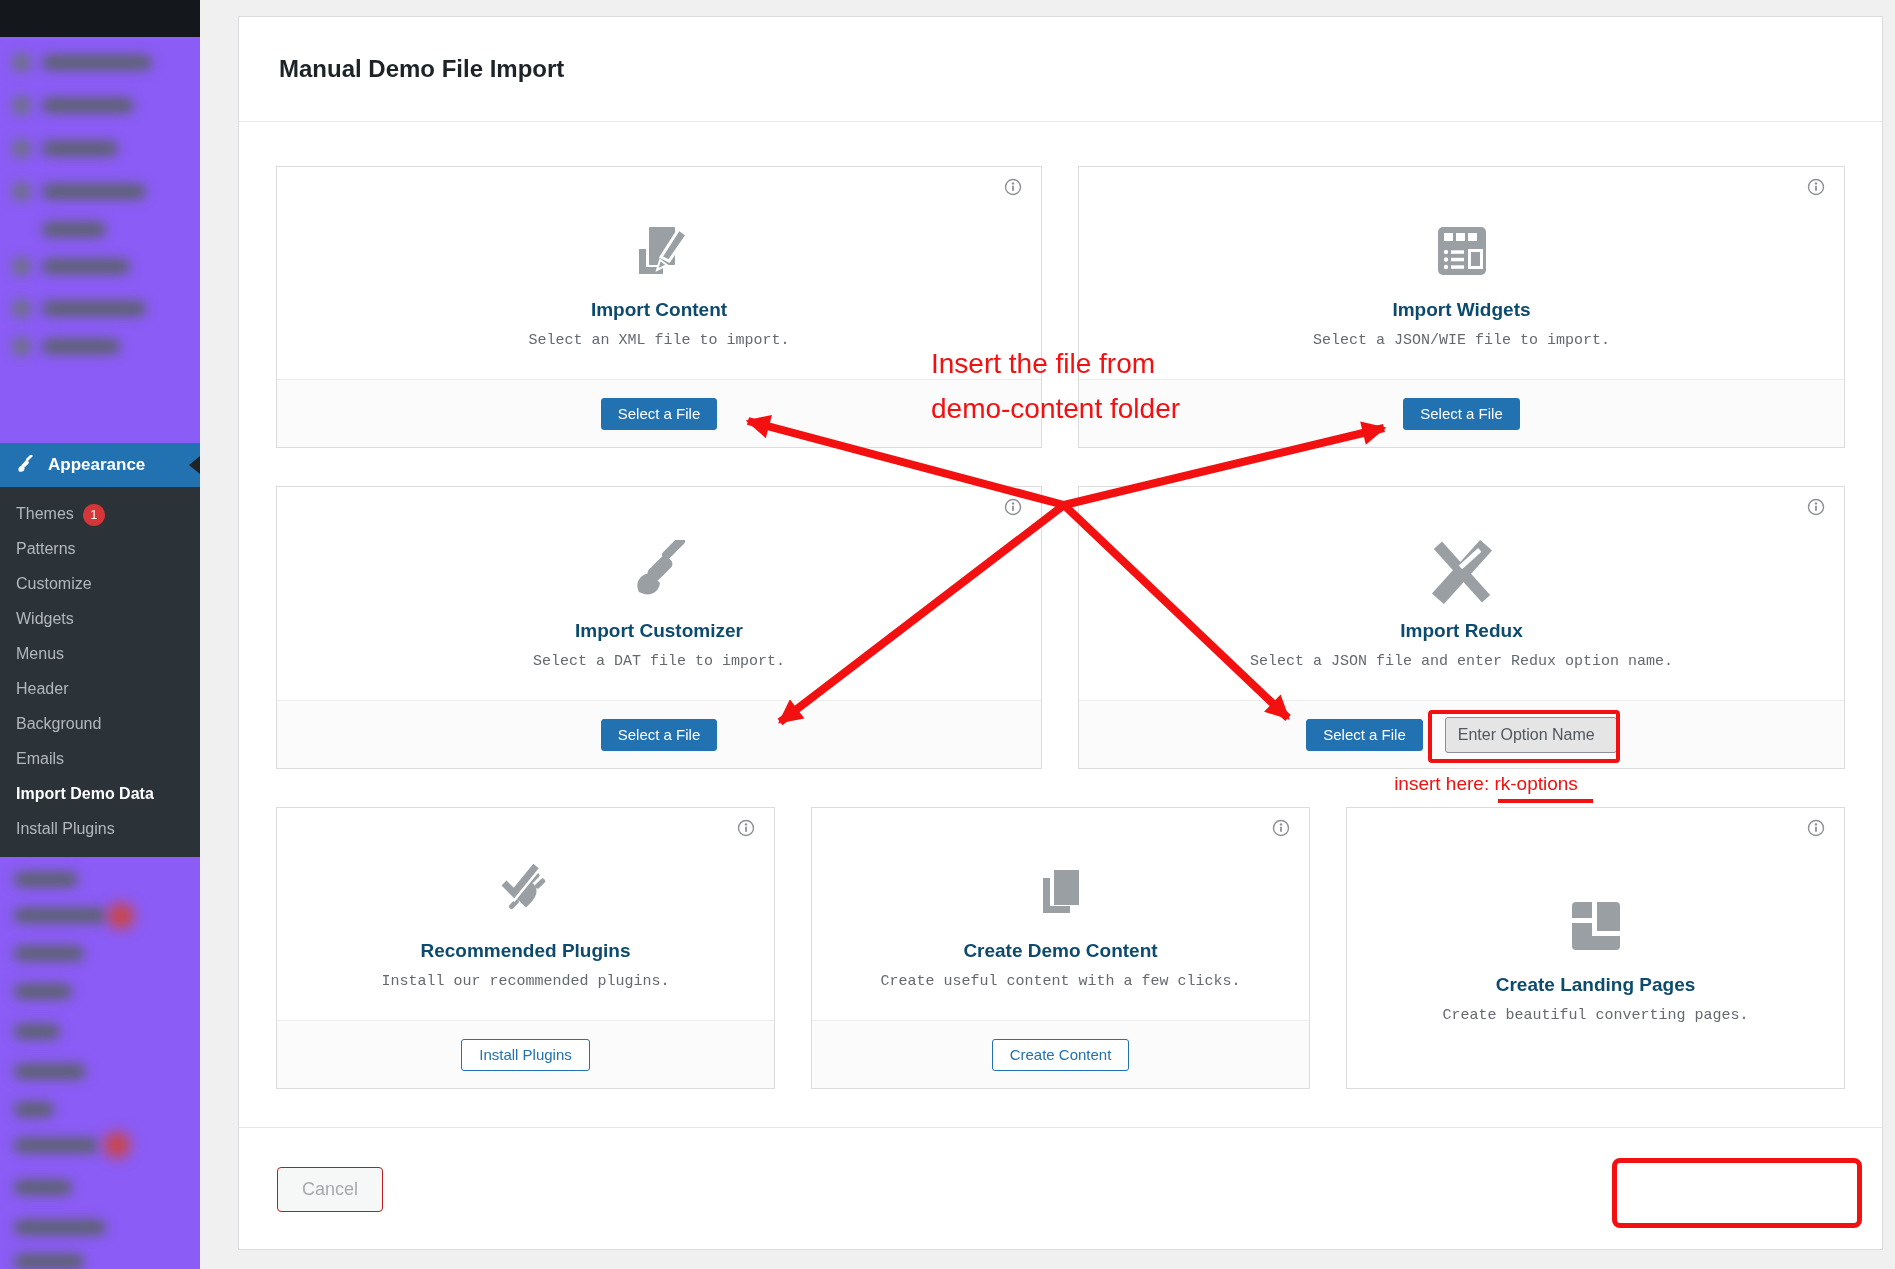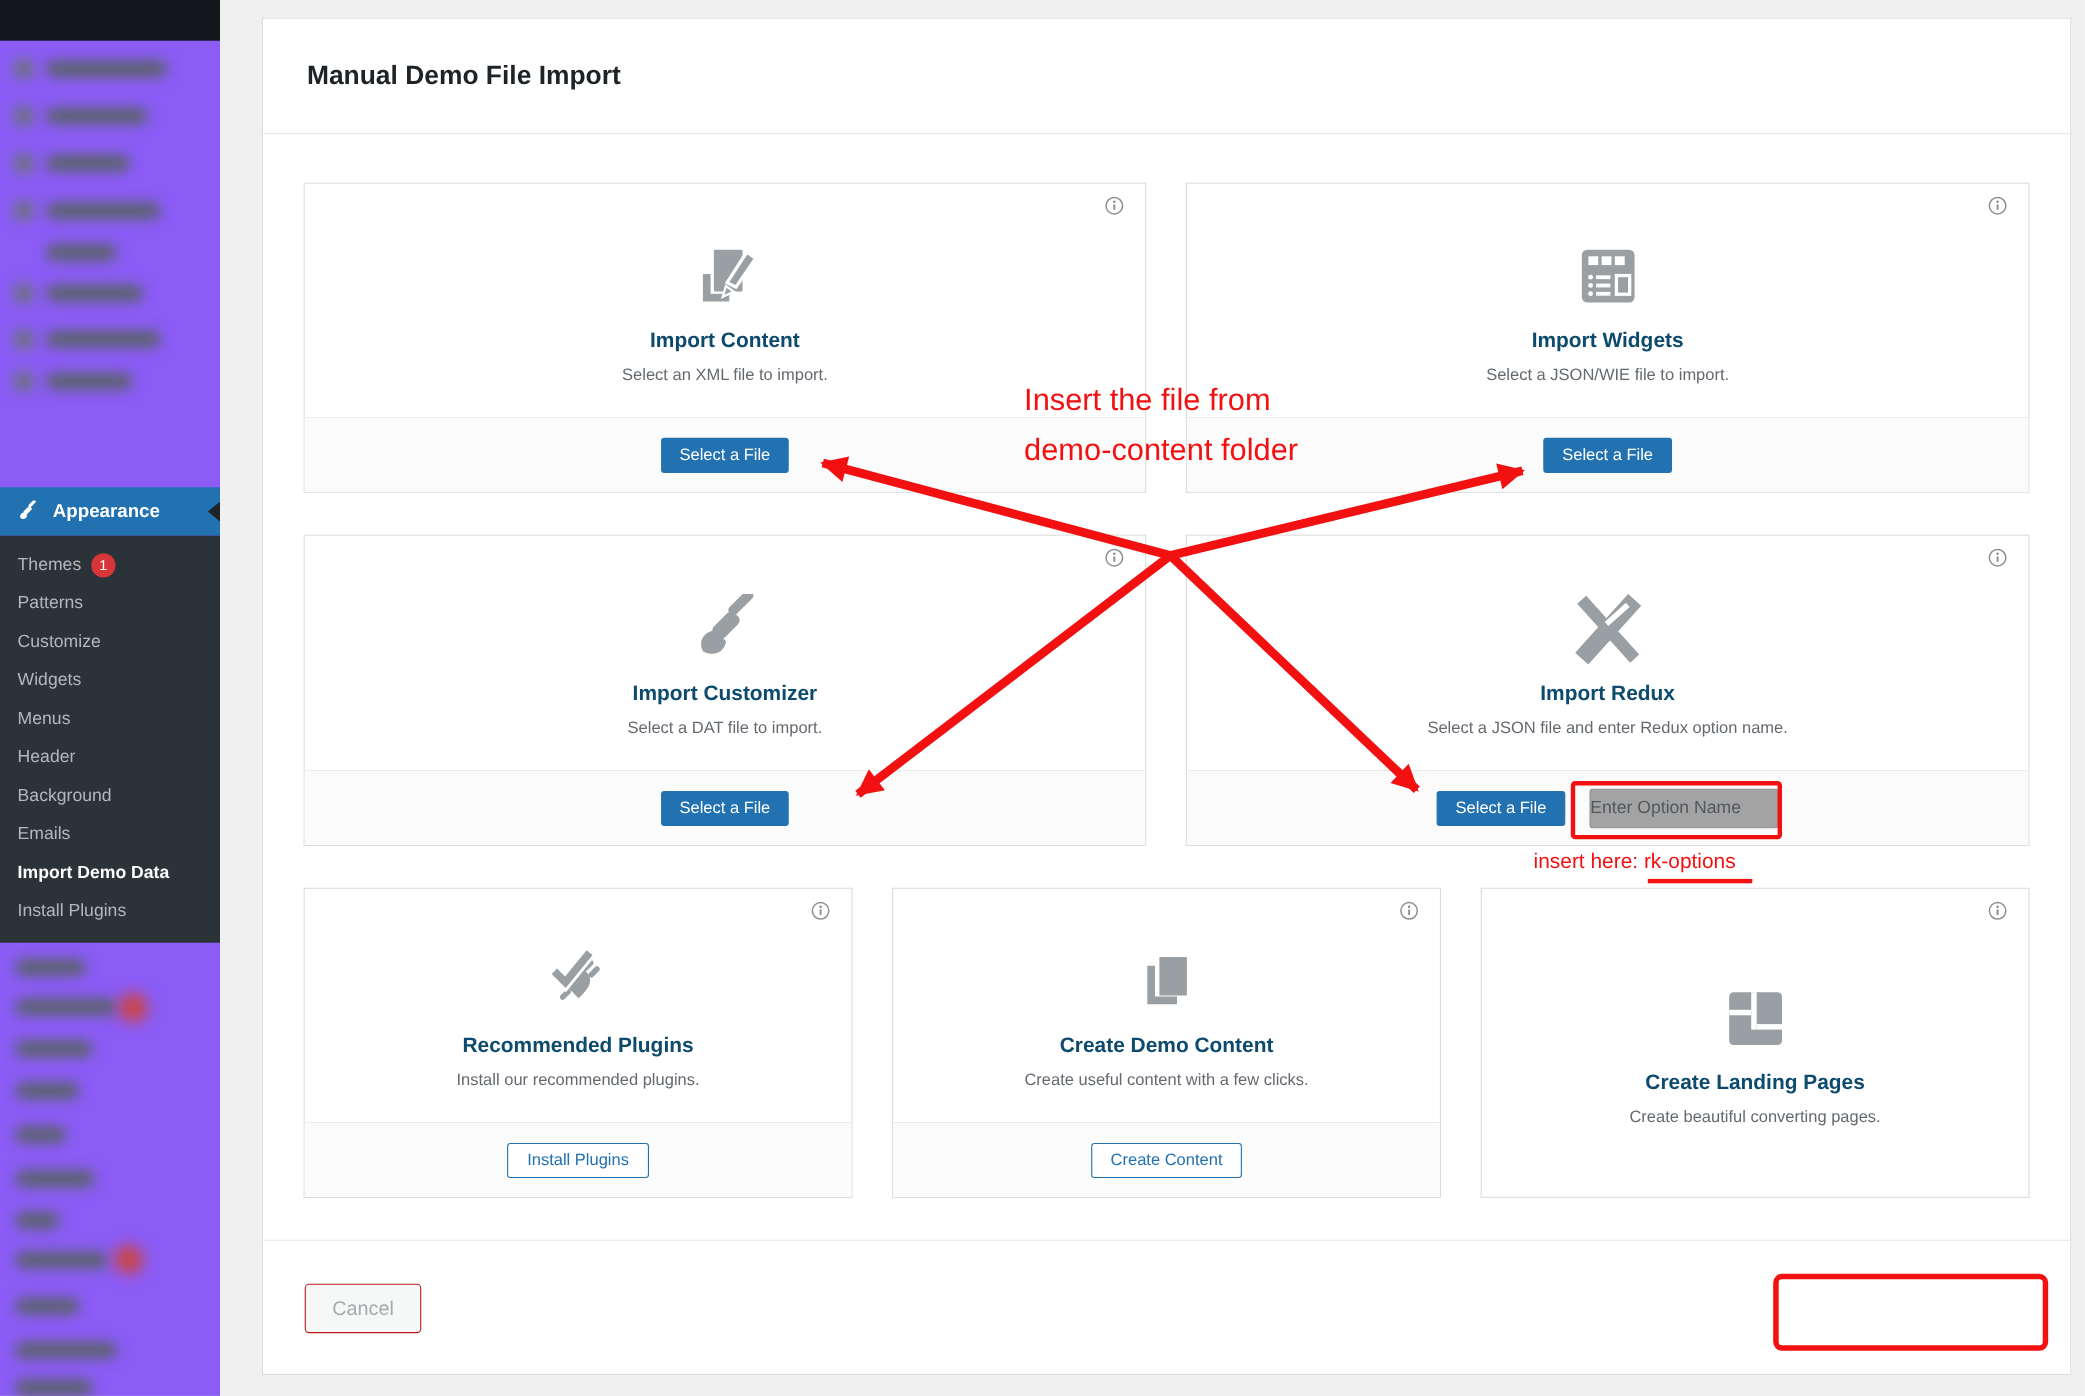--- a/index.html
+++ b/index.html
@@ -33,32 +33,32 @@
   .c1{left:276px;top:166px;width:766px;height:282px;}
   .c2{left:1078px;top:166px;width:767px;height:282px;}
   .c3{left:276px;top:486px;width:766px;height:283px;}
   .c4{left:1078px;top:486px;width:767px;height:283px;}
   .c5{left:276px;top:807px;width:499px;height:282px;}
   .c6{left:811px;top:807px;width:499px;height:282px;}
   .c7{left:1346px;top:807px;width:499px;height:282px;}
   .card-body{flex:1;display:flex;flex-direction:column;align-items:center;justify-content:center;padding-top:22px;}
   .cicon{margin-bottom:16px;}
   .ctitle{font-size:19px;font-weight:700;color:#0c4a6e;margin-bottom:11px;text-align:center;}
-  .csub{font-size:15px;color:#646970;}
+  .csub{font-size:15px;color:#646970;font-family:Liberation Mono, monospace;}
   .card-foot{height:67px;border-top:1px solid #ebecec;background:#fbfbfb;display:flex;align-items:center;justify-content:center;gap:22px;}
   .info{position:absolute;top:11px;right:19px;width:18px;height:18px;cursor:pointer;}
 
   
   button{font-family:inherit;cursor:pointer;}
   .btn-primary{height:32px;padding:0 16px;background:var(--blue);border:1px solid var(--blue);
     border-radius:3px;color:#fff;font-size:15px;}
   .btn-secondary{height:32px;padding:0 17px;background:#fff;border:1px solid var(--blue);
     border-radius:3px;color:var(--blue);font-size:15px;}
   .opt-input{width:172px;height:36px;box-sizing:border-box;border:1px solid #8c8f94;border-radius:3px;
-    padding:0 0;font-size:16px;color:#2c3338;font-family:inherit;background:#a3a3a3;}
+    padding:0 12px;font-size:16px;color:#2c3338;font-family:inherit;background:#e5e5e5;}
   .opt-input::placeholder{color:#50575e;opacity:1;}
   .btn-cancel{position:absolute;left:277px;top:1167px;width:106px;height:45px;background:#f6f7f7;
     border:1px solid #b91c1c;border-radius:4px;color:#a7aaad;font-size:18px;}
   .btn-continue{position:absolute;left:1628px;top:1168px;width:217px;height:47px;background:#c6c7c8;
     border:none;border-radius:4px;color:#fff;font-size:18px;font-weight:700;}
 
   
   .red-note{position:absolute;left:931px;top:341px;width:310px;text-align:left;font-size:28px;
     line-height:45px;color:var(--red);}
   .redux-note{position:absolute;left:1336px;top:773px;width:300px;text-align:center;font-size:19px;color:var(--red);}

